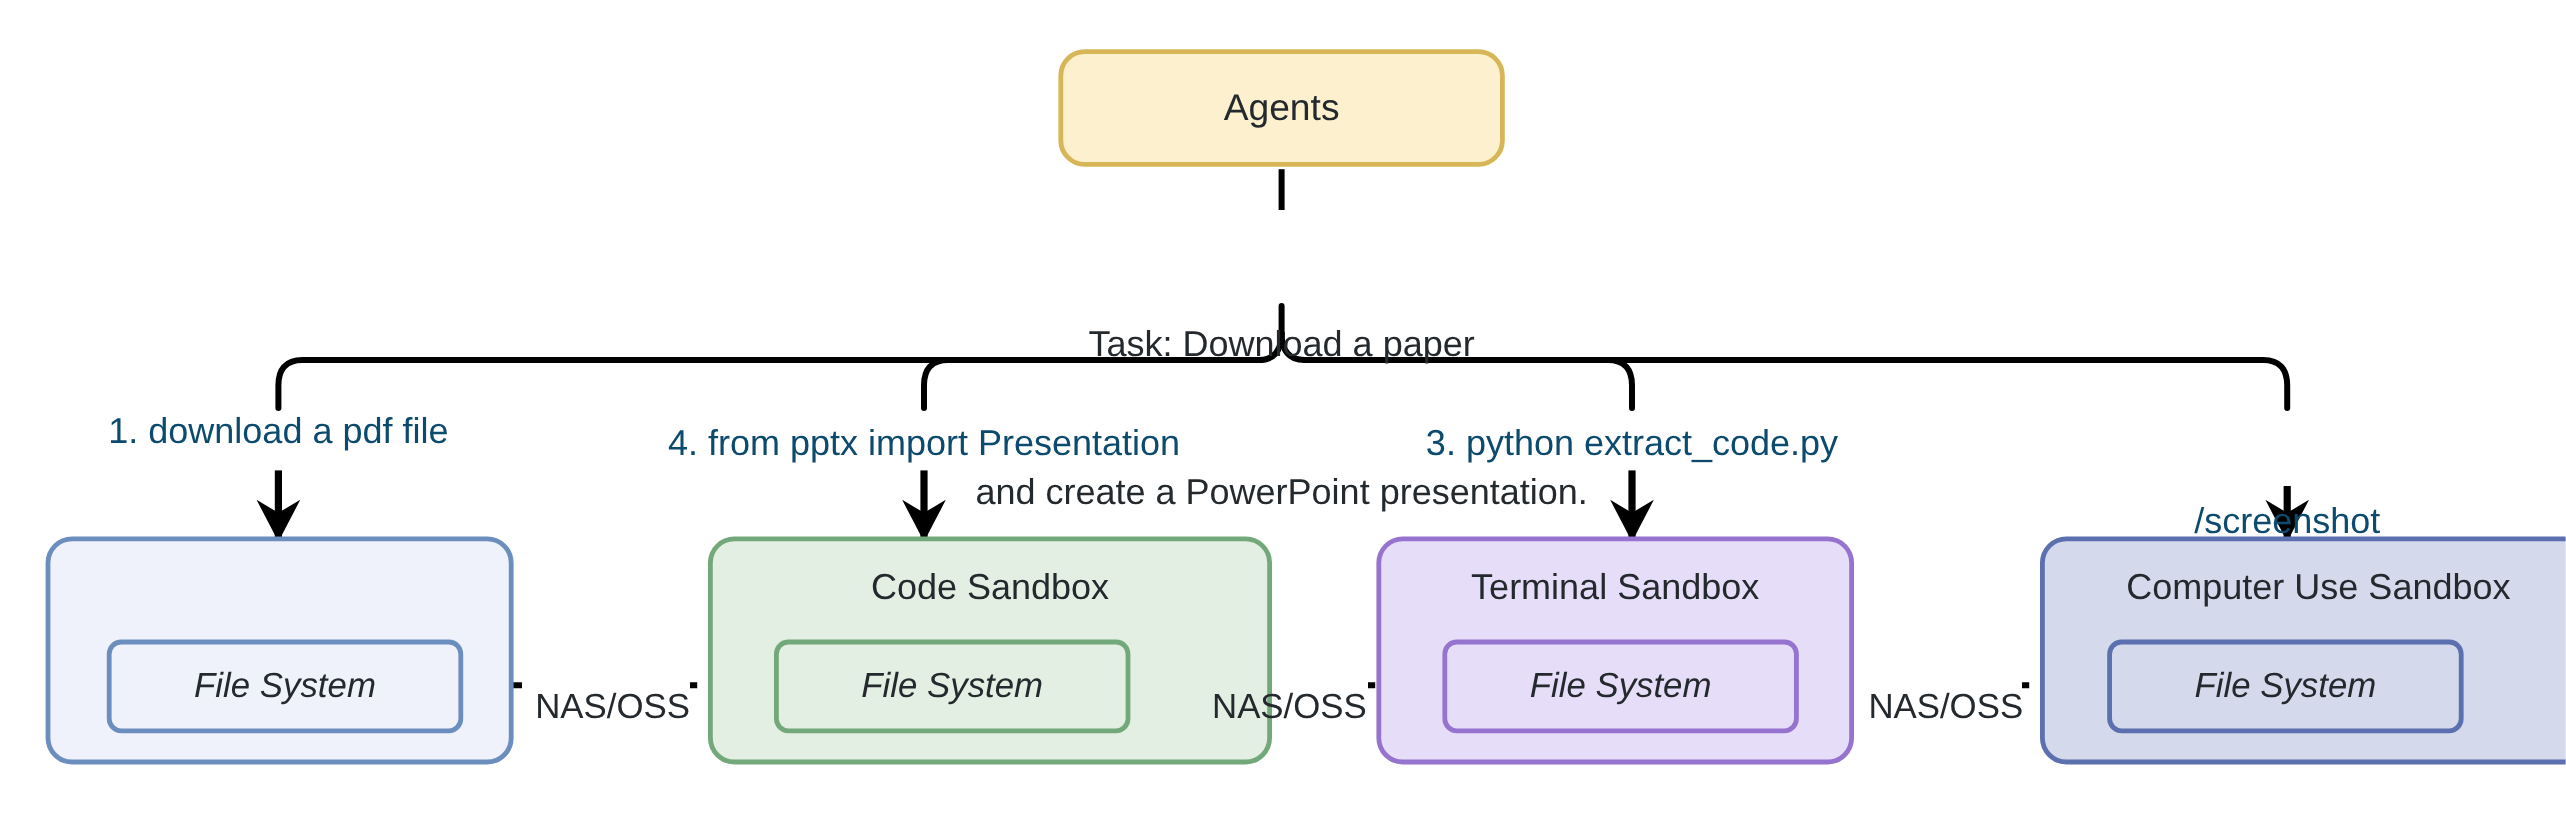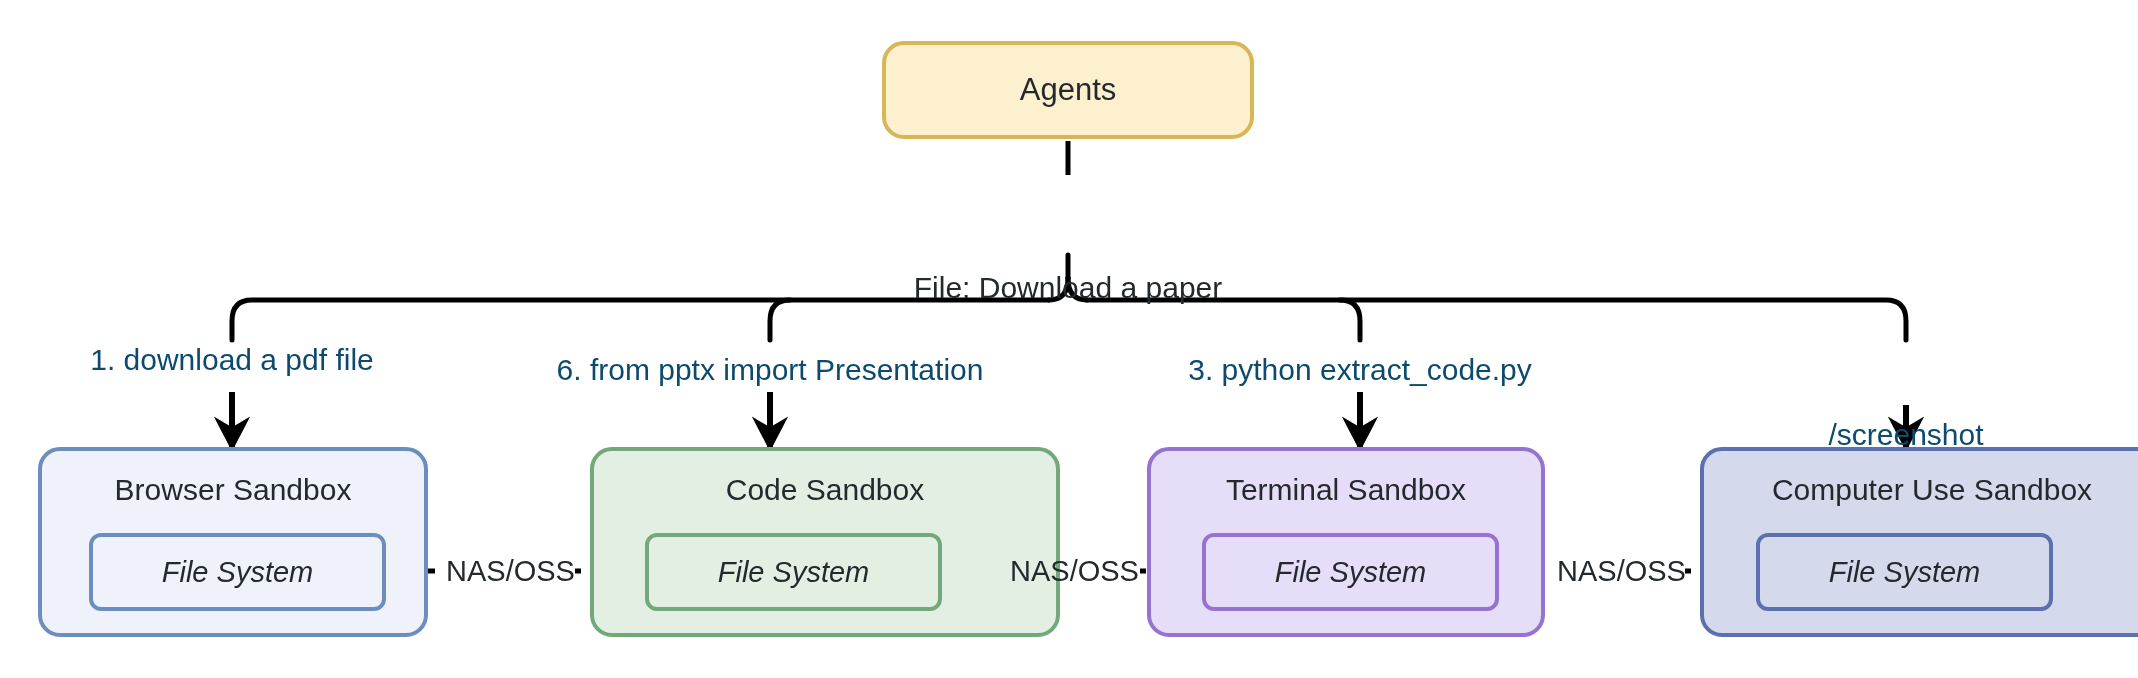--- a/index.html
+++ b/index.html
@@ -85,20 +85,21 @@
     color: #0c4a6e;
     text-align: center;
     white-space: pre;
   }
   .nas-label {
     position: absolute;
     font-size: 29px;
     line-height: 34px;
     color: #24292e;
     white-space: nowrap;
+    margin-top: 18px;
   }
 </style>
 </head>
 <body>
 
 <div id="diagram-root">
 
   <svg class="layer" viewBox="0 0 2138 678">
     <defs>
       <marker id="arrowEnd" viewBox="0 0 12 12" refX="9.5" refY="6" markerWidth="7" markerHeight="7" orient="auto-start-reverse">
@@ -144,36 +145,36 @@
       <line x1="1545" y1="571" x2="1500" y2="571" marker-end="url(#arrowEndSm)"></line>
       <line x1="1685" y1="571" x2="1730" y2="571" stroke-dasharray="6 14" marker-end="url(#arrowEndSm)"></line>
     </g>
   </svg>
 
   <div class="node agents-box">
     <span>Agents</span>
   </div>
 
   <div class="free-text" style="left:738px; top:185px; width:660px;">
-    <div>File: Download a paper</div>
+    <div>Task: Download a paper</div>
+    <div>and create a PowerPoint presentation.</div>
   </div>
 
   <div class="edge-label" style="left:32px; top:340px; width:400px;">1. download a pdf file</div>
 
-  <div class="edge-label" style="left:520px; top:350px; width:500px;">6. from pptx import Presentation</div>
+  <div class="edge-label" style="left:520px; top:350px; width:500px;">4. from pptx import Presentation</div>
 
   <div class="edge-label" style="left:1140px; top:350px; width:440px;">3. python extract_code.py</div>
 
   <div class="edge-label" style="left:1706px; top:335px; width:400px;">
     <div>/screenshot</div>
     <div>/actions</div>
   </div>
 
   <div class="node" style="left:38px; top:447px; width:390px; height:190px; background:#EFF2FB; border-color:#6C8EBF;">
-    <div class="node-title" style="top:22px;">Browser Sandbox</div>
     <div class="fs-box" style="left:47px; top:82px; width:297px; height:78px; background:#EFF2FB; border-color:#6C8EBF;">
       <span>File System</span>
     </div>
   </div>
 
   <div class="node" style="left:590px; top:447px; width:470px; height:190px; background:#E3EFE2; border-color:#73A97A;">
     <div class="node-title" style="top:22px;">Code Sandbox</div>
     <div class="fs-box" style="left:51px; top:82px; width:297px; height:78px; background:#E3EFE2; border-color:#73A97A;">
       <span>File System</span>
     </div>

